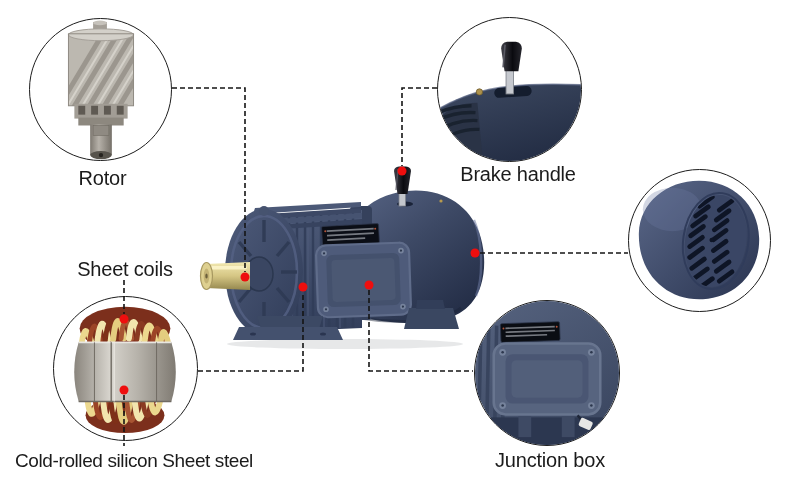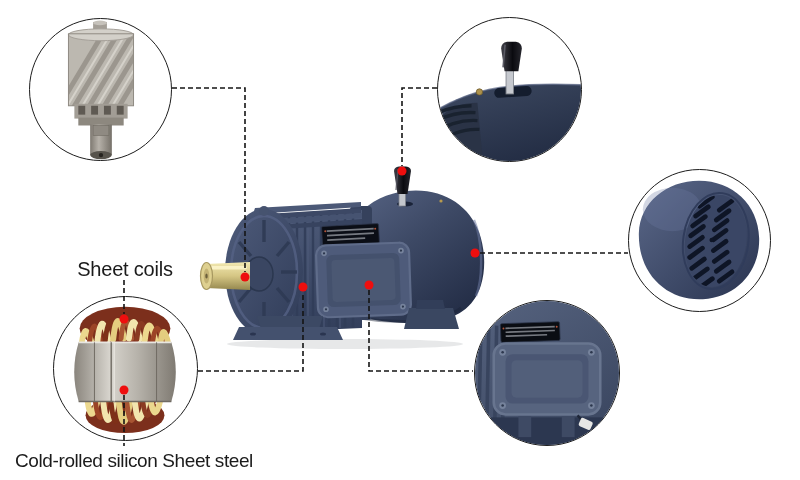--- a/index.html
+++ b/index.html
@@ -399,16 +399,19 @@
       <circle cx="245" cy="277" r="4.5"></circle>
       <circle cx="402" cy="171" r="4.5"></circle>
       <circle cx="475" cy="253" r="4.5"></circle>
       <circle cx="303" cy="287" r="4.5"></circle>
       <circle cx="369" cy="285" r="4.5"></circle>
       <circle cx="124" cy="319" r="4.5"></circle>
       <circle cx="124" cy="390" r="4.5"></circle>
     </g>
   </svg>
 
+  <div class="label" style="left:31px;top:167px;width:143px;">Rotor</div>
+  <div class="label" style="left:438px;top:163px;width:160px;">Brake handle</div>
   <div class="label" style="left:45px;top:258px;width:160px;">Sheet coils</div>
   <div class="label small" style="left:0px;top:450px;width:248px;margin-left:10px;">Cold-rolled silicon Sheet steel</div>
+  <div class="label" style="left:470px;top:449px;width:160px;">Junction box</div>
 
 </div>
 
 </body></html>

